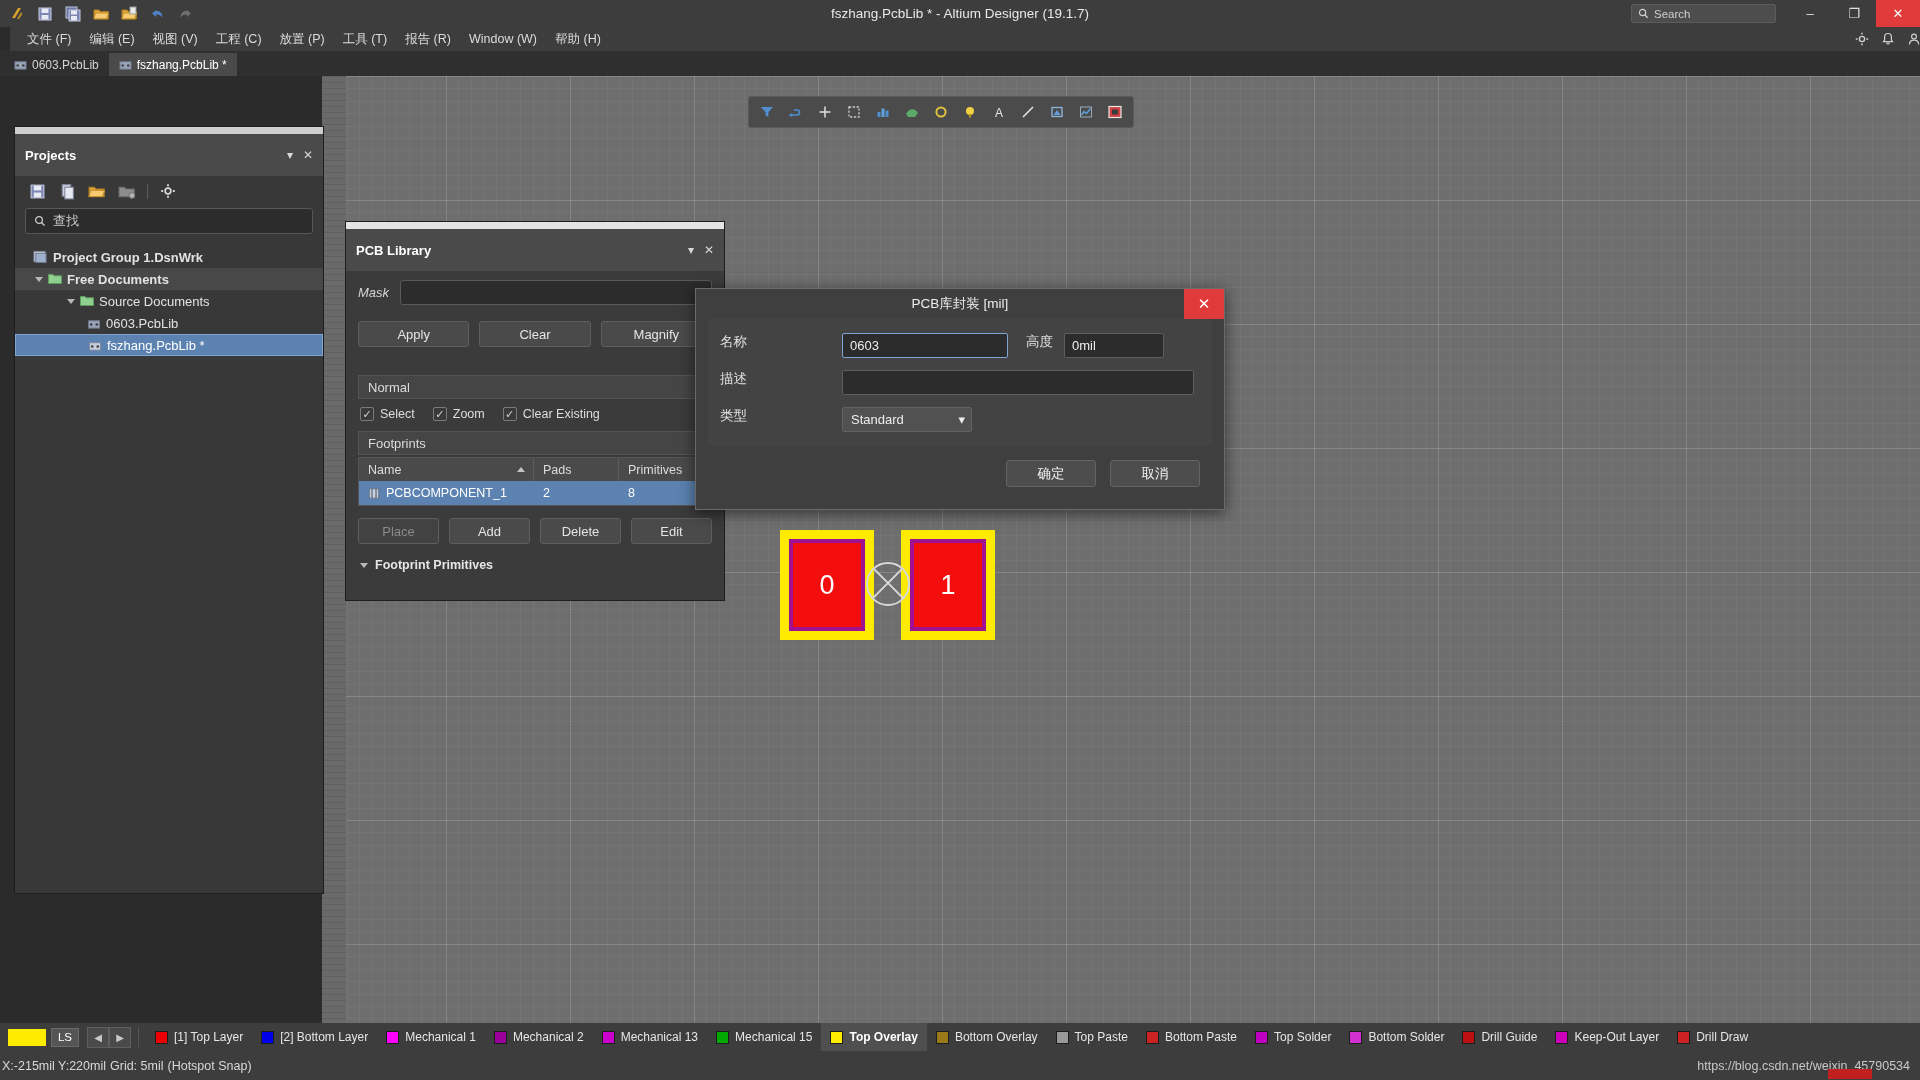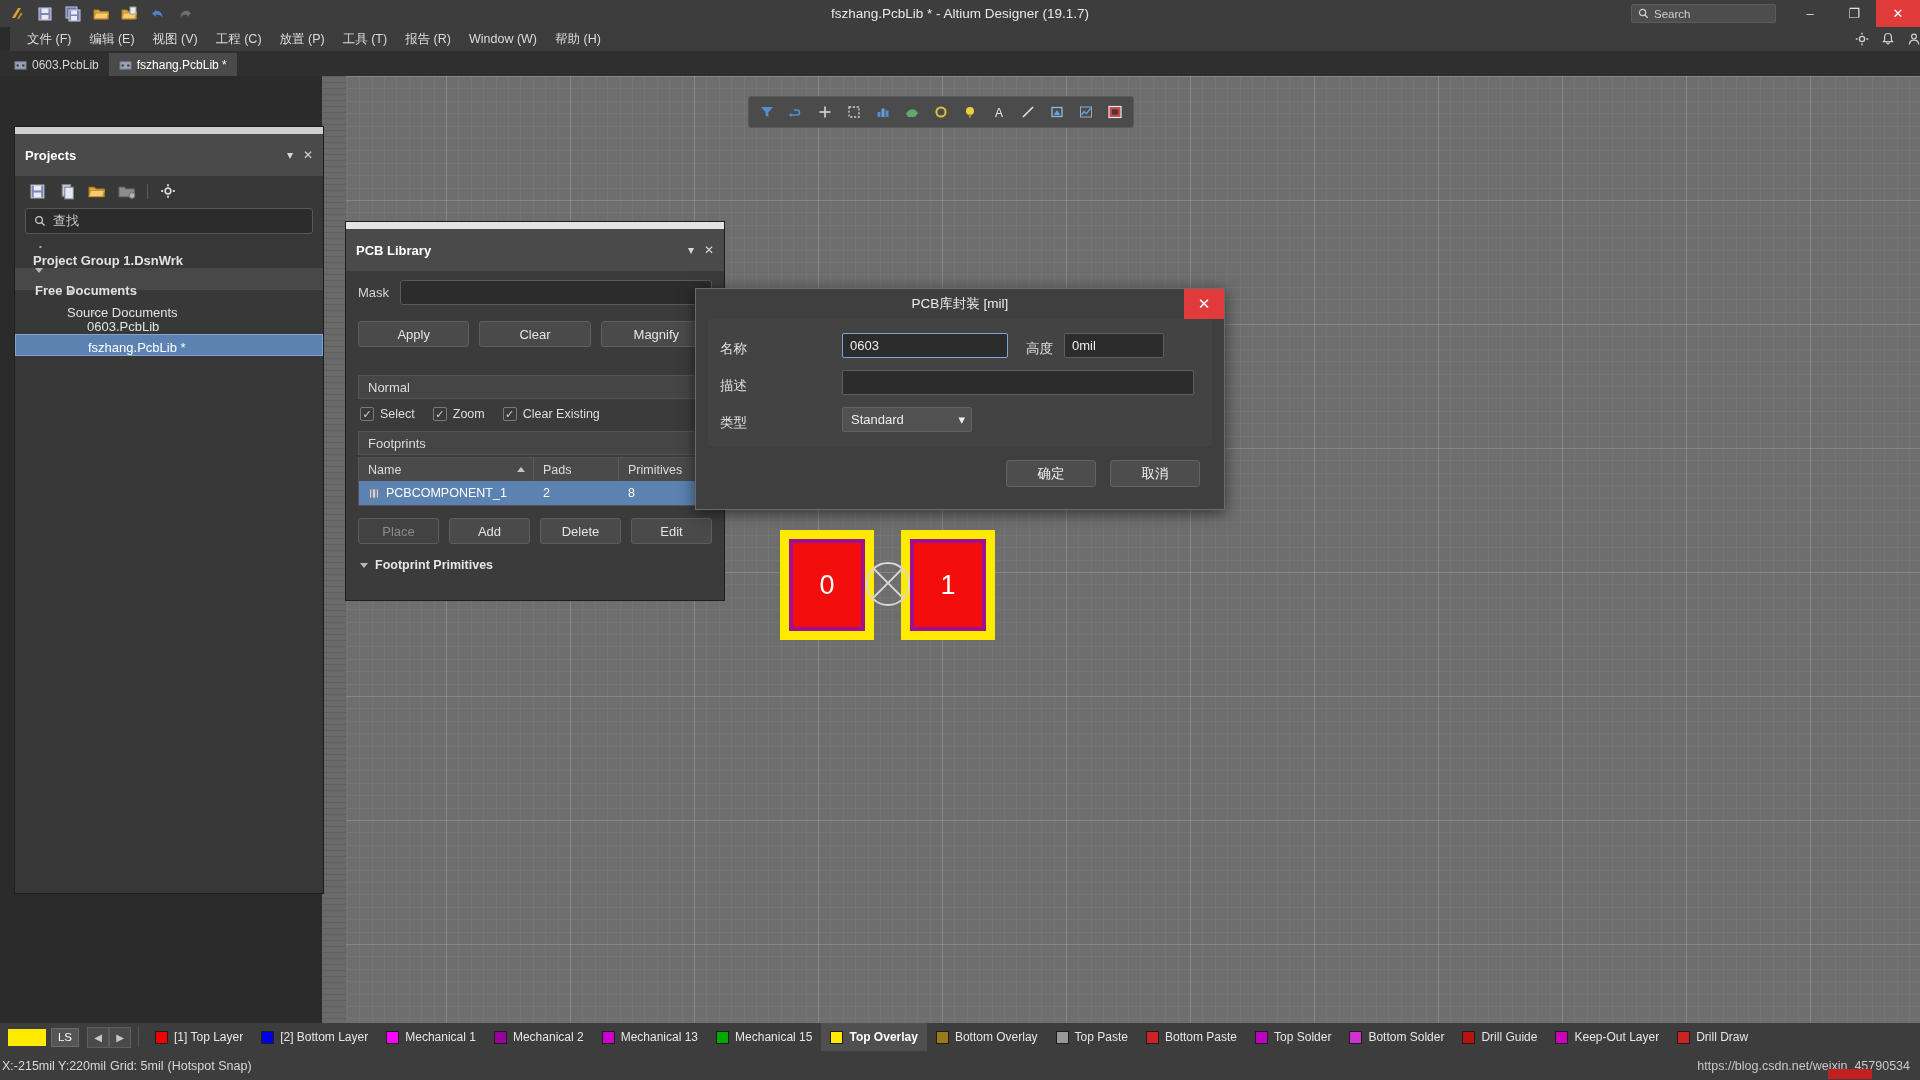--- a/index.html
+++ b/index.html
@@ -123,38 +123,38 @@
   .proj-toolbar { height:30px; display:flex; align-items:center; gap:10px; padding:0 12px; }
   .pt-ico { width:20px; height:20px; display:flex; align-items:center; justify-content:center; }
   .pt-sep { width:1px; height:15px; background:#5c5c5c; }
   .proj-search {
     margin:2px 10px 0 10px; height:26px; background:#2c2c2c; border:1px solid #575757;
     border-radius:3px; display:flex; align-items:center; gap:7px; padding:0 8px;
     color:#c8c8c8; font-size:13px;
   }
   .proj-tree { margin-top:12px; font-size:13px; }
   .tr {
-    height:22px; display:flex; align-items:flex-start; gap:5px; padding-left:18px; color:#e2e2e2;flex-direction:column;
+    height:22px; display:flex; align-items:center; gap:5px; padding-left:18px; color:#e2e2e2;
   }
   .tr.lvl1 { padding-left:18px; font-weight:bold; }
   .tr.lvl2 { padding-left:20px; font-weight:bold; background:#484848; }
   .tr.lvl3 { padding-left:52px; }
   .tr.lvl4 { padding-left:72px; }
   .tr.sel { background:#5b82b0; border:1px solid #7fa5cf; color:#ffffff; }
   .arrow-d { width:0;height:0;border-left:4px solid transparent;border-right:4px solid transparent;
     border-top:5px solid #b8b8b8; }
 
   
   .pcblib {
     position:absolute; left:345px; top:221px; width:380px; height:380px;
     background:#3b3b3b; border:1px solid #1e1e1e;
   }
   .pl-topline { height:7px; background:#e4e4e4; }
   .pl-body { padding:0; }
-  .pl-row { display:flex; align-items:center; padding:9px 12px 4px 12px; gap:0; }
+  .pl-row { display:flex; align-items:center; padding:9px 12px 4px 12px; gap:0;font-style:italic; }
   .pl-label { color:#d6d6d6; font-size:13px; width:42px; }
   .pl-combo {
     flex:1; height:25px; background:#2c2c2c; border:1px solid #5a5a5a; border-radius:3px;
     display:flex; align-items:center; justify-content:flex-end; padding-right:5px;
   }
   .caret-d { width:0;height:0;border-left:5px solid transparent;border-right:5px solid transparent;
     border-top:6px solid #cfcfcf; }
   .pl-btnrow { display:flex; gap:10px; padding:12px 12px 16px 12px; }
   .pl-btn {
     flex:1; height:26px; background:#4a4a4a; border:1px solid #5e5e5e; border-radius:3px;
@@ -209,21 +209,21 @@
   }
   .dlg-title {
     height:30px; background:#3f3f3f; display:flex; align-items:center; justify-content:center;
     color:#ececec; font-size:13.5px; position:relative;
   }
   .dlg-close {
     position:absolute; right:0; top:0; width:40px; height:30px; background:#e03a3a;
     display:flex; align-items:center; justify-content:center; color:#ffffff; font-size:15px;
   }
   .dlg-body { background:#434343; margin:0 12px; padding:14px 12px 14px 12px; }
-  .dlg-row { display:flex; align-items:flex-end; margin-bottom:12px; }
+  .dlg-row { display:flex; align-items:flex-start; margin-bottom:12px; }
   .dlg-row:last-child { margin-bottom:0; }
   .dlg-lab { color:#e0e0e0; font-size:13.5px; width:122px; }
   .dlg-input {
     height:25px; background:#2c2c2c; border:1px solid #5e5e5e; border-radius:2px;
     color:#ededed; font-size:13px; display:flex; align-items:center; padding:0 7px;
   }
   .dlg-input.focus { border:1px solid #7fa5d6; }
   .in-name { width:166px; }
   .in-desc { width:352px; }
   .in-height { width:100px; }

